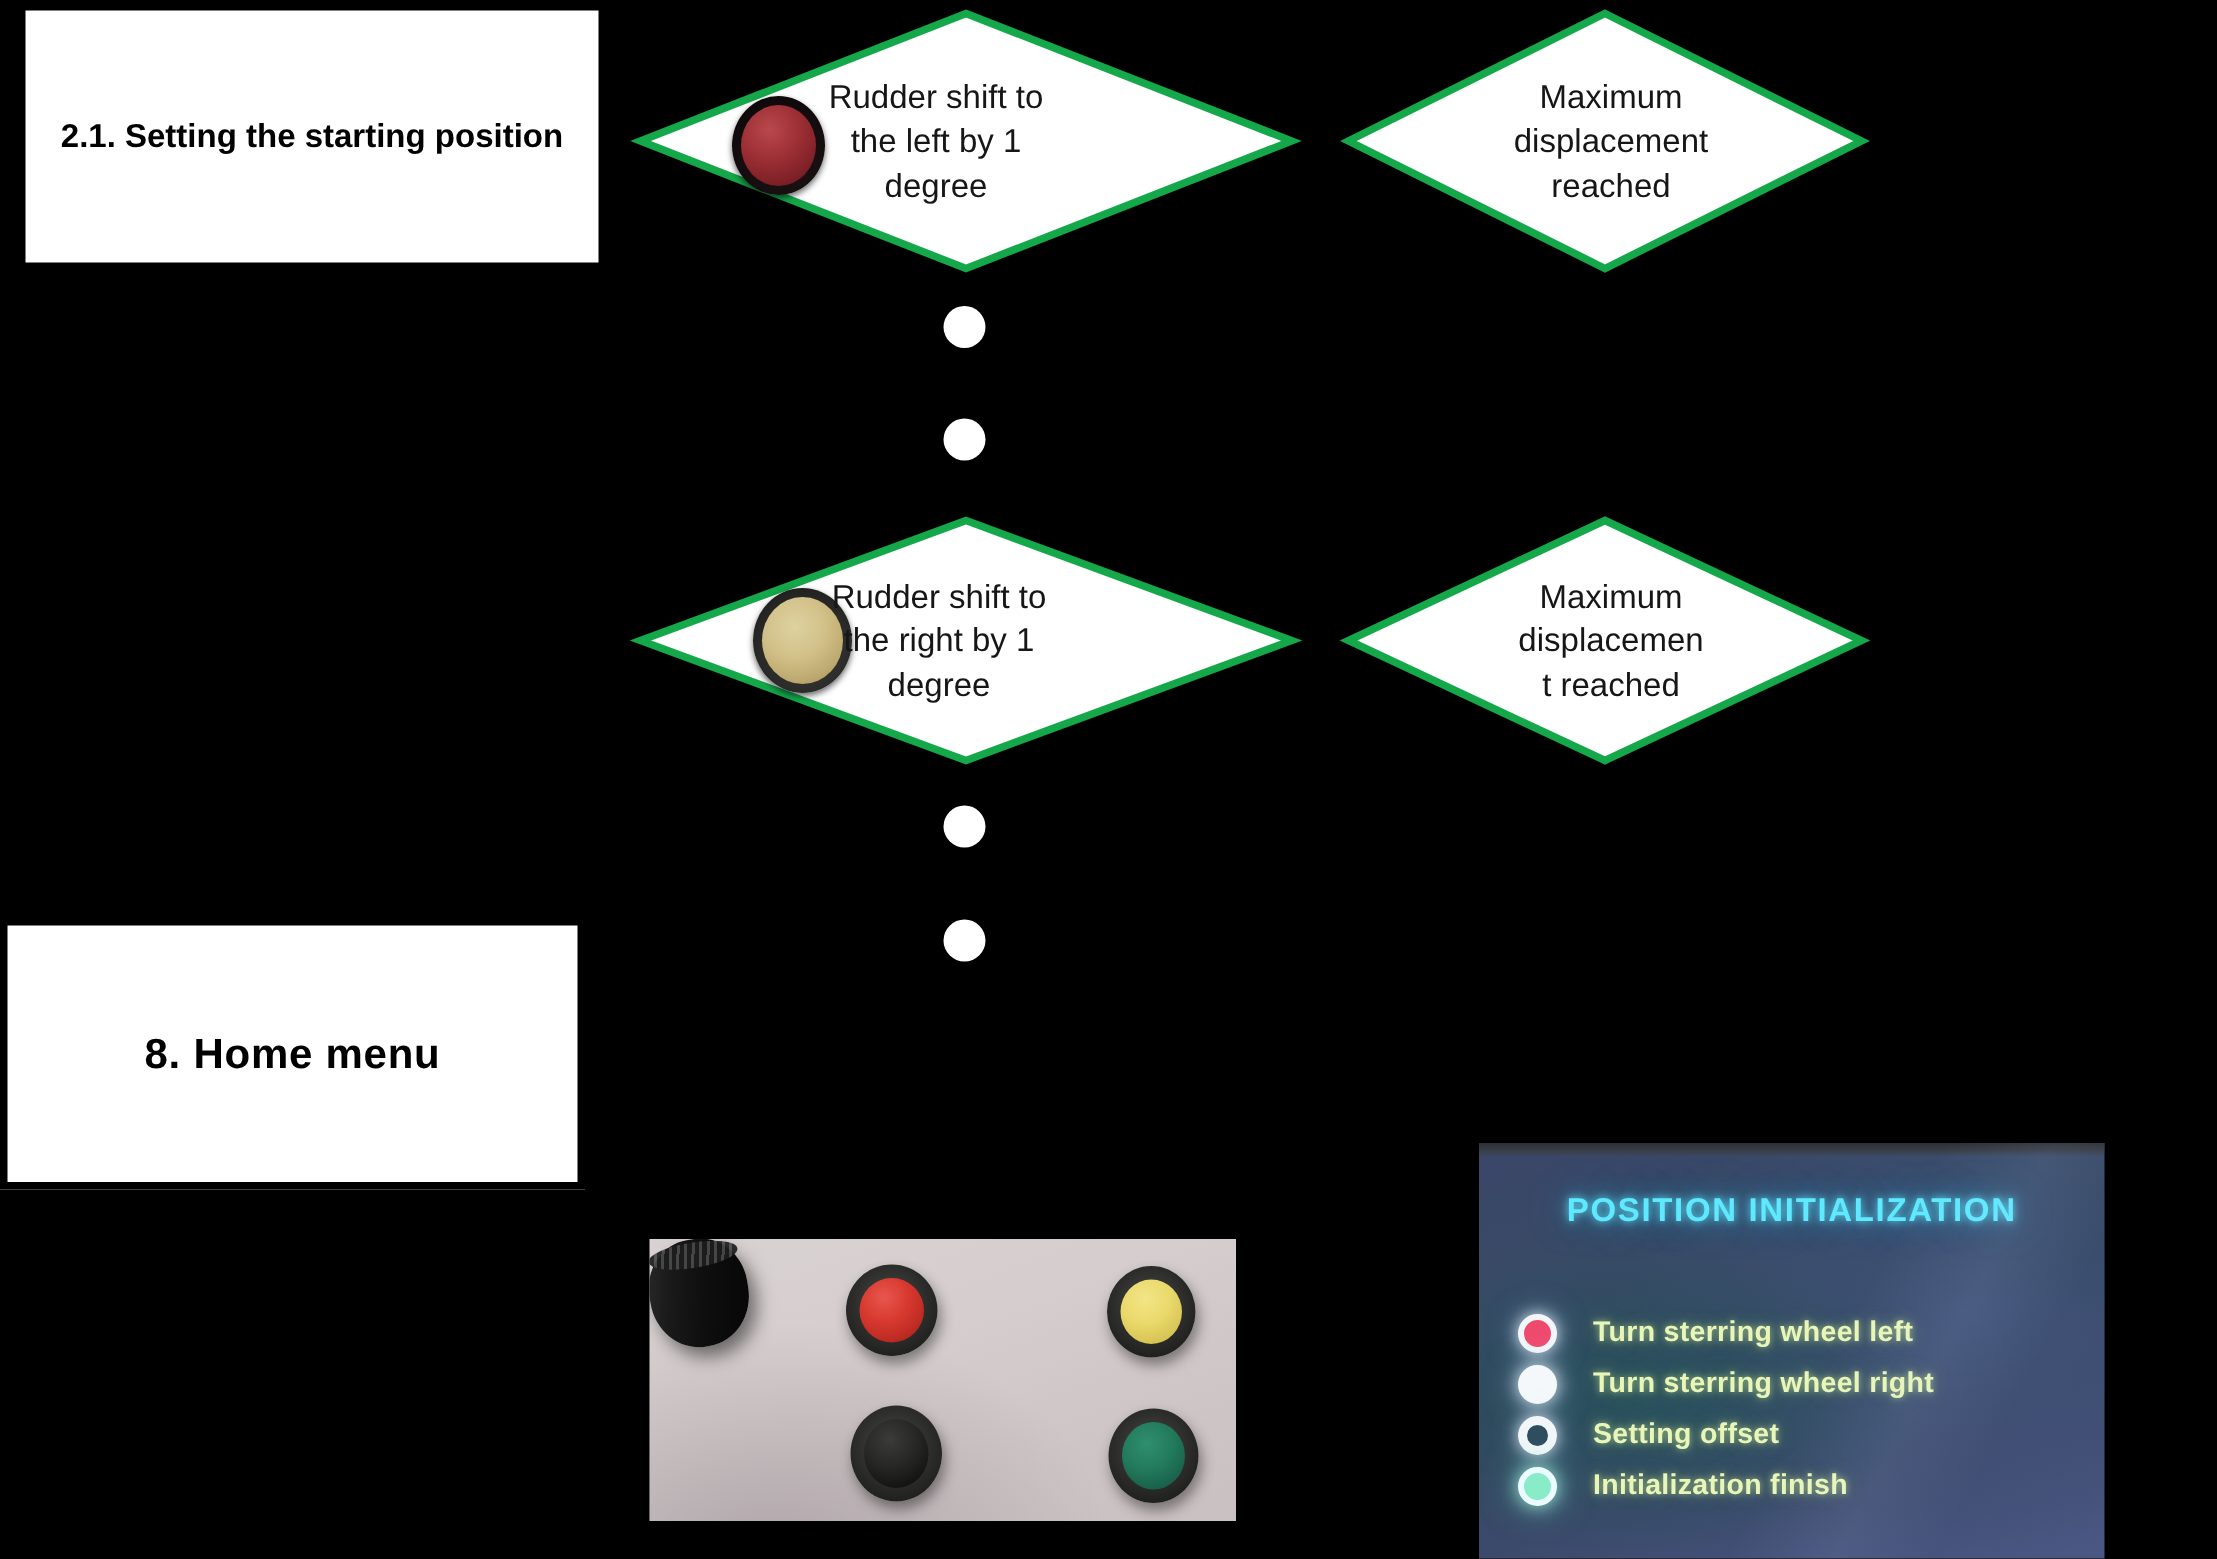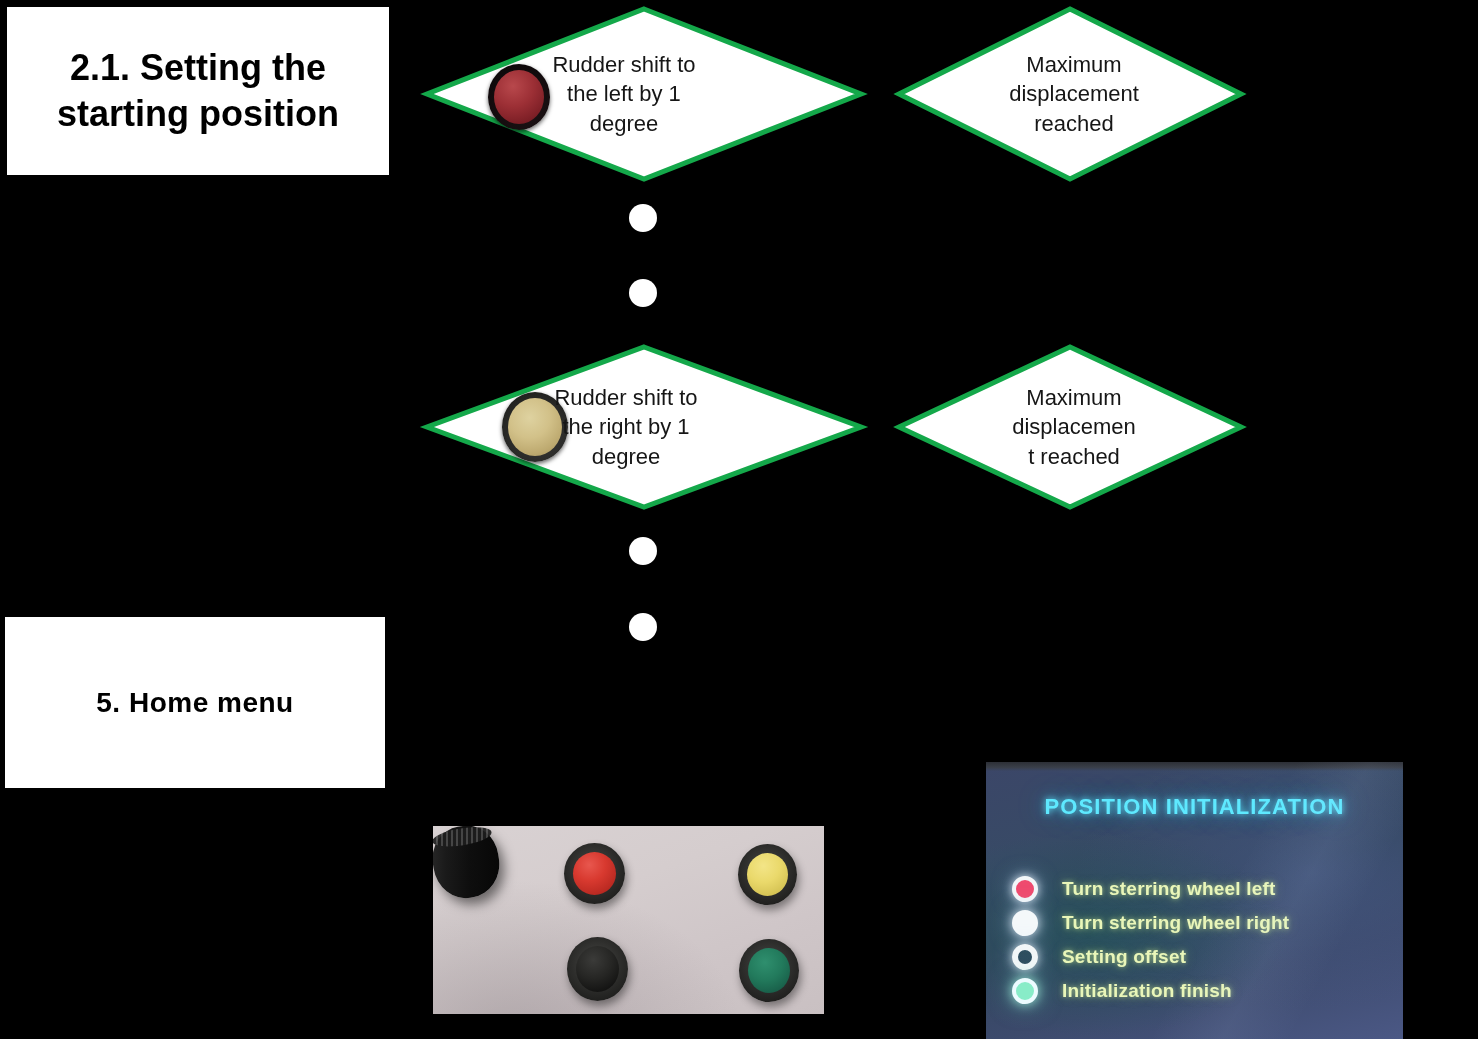--- a/index.html
+++ b/index.html
@@ -21,22 +21,22 @@
     box-sizing:border-box;
     display:flex;
     align-items:center;
     justify-content:center;
     text-align:center;
     color:#000000;
     font-weight:bold;
     line-height:1.28;
   }
   #box-setting-position{
-    left:2px; top:2px; width:392px; height:178px;
-    font-size:36px;
+    left:12px; top:2px; width:392px; height:178px;
+    font-size:22px;
     padding:0 22px;
   }
   #box-home-menu{
     left:0px; top:612px; width:390px; height:181px;
     font-size:28px;
     padding:0 22px;
     letter-spacing:0.5px;
   }
 
   
@@ -217,21 +217,21 @@
 </head>
 <body>
 
 <div class="stage">
 
   <div class="label-box" id="box-setting-position">
     <span>2.1. Setting the starting position</span>
   </div>
 
   <div class="label-box" id="box-home-menu">
-    <span>5. Home  menu</span>
+    <span>8. Home  menu</span>
   </div>
 
   <div class="diamond" id="dia-left-1">
     <svg width="440" height="176" viewBox="0 0 440 176" aria-hidden="true">
       <polygon points="220,3 437,88 220,173 3,88" fill="#ffffff" stroke="#14A84A" stroke-width="5"></polygon>
     </svg>
     <div class="btn-icon" id="btn-red-icon">
       <div class="cap"></div>
     </div>
     <div class="dlabel">

